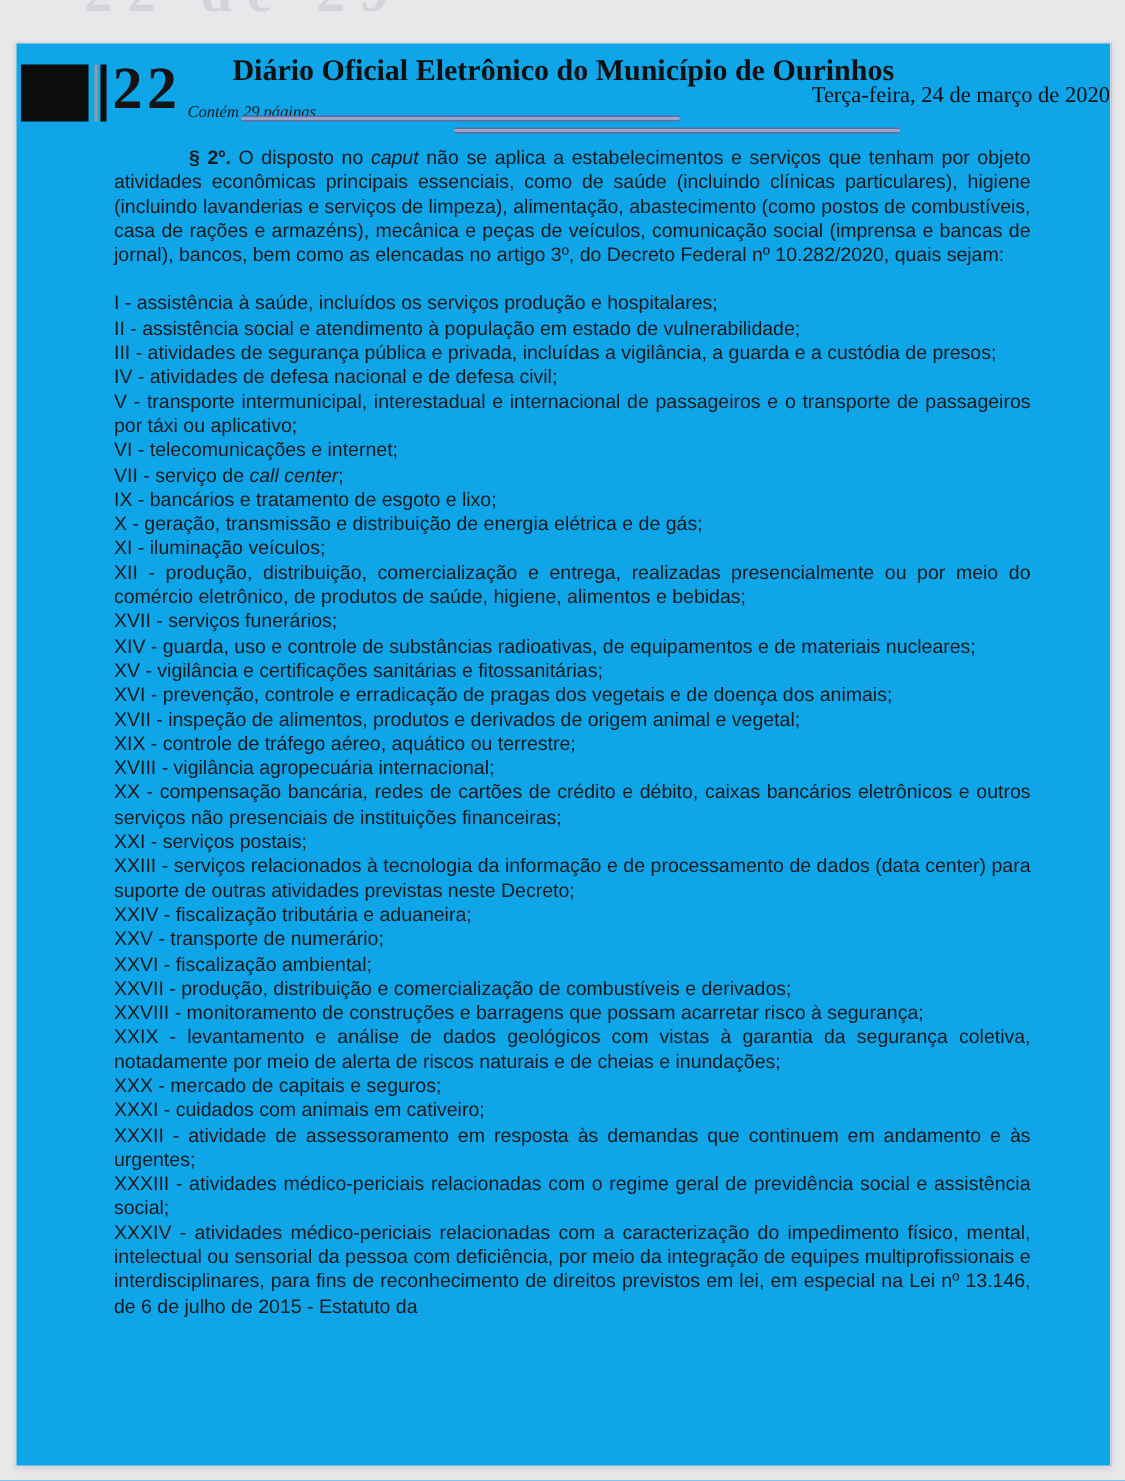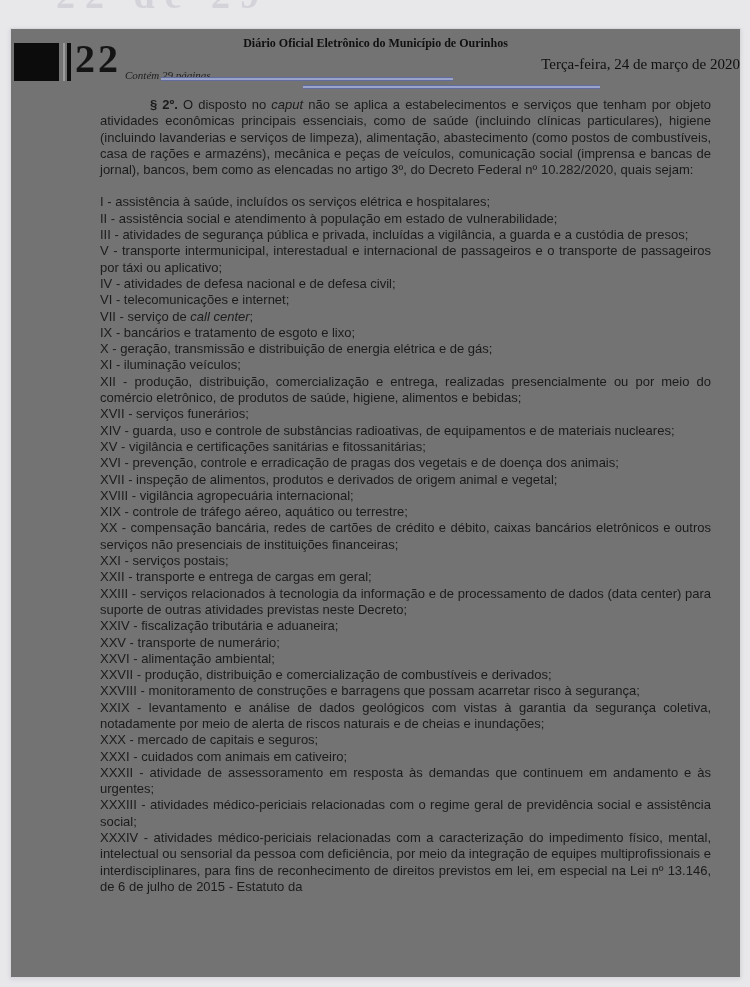--- a/index.html
+++ b/index.html
@@ -14,21 +14,21 @@
   .watermark{
     position:absolute;top:-27px;left:56px;
     font-family:"Liberation Serif",serif;
     font-size:38px;font-weight:bold;
     color:#d3d3d9;letter-spacing:10px;
     user-select:none;
   }
   .page{
     position:absolute;left:10px;top:28px;
     width:731px;height:950px;
-    background:#737373;
+    background:#0ea5e9;
     border:1px solid #d9d9dd;
     box-shadow:0 1px 4px rgba(40,40,60,.10);
     box-sizing:border-box;
     overflow:hidden;
   }
   
   .black-square{position:absolute;left:3px;top:14px;width:45px;height:38px;background:#0c0c0c;}
   .vline-gray{position:absolute;left:52px;top:14px;width:2px;height:38px;background:#9a9a9a;}
   .vline-black{position:absolute;left:56px;top:14px;width:4px;height:38px;background:#0c0c0c;}
   .page-num{
@@ -38,39 +38,38 @@
     line-height:44px;
   }
   .pages-note{
     position:absolute;left:114px;top:40px;
     font-family:"Liberation Serif",serif;
     font-style:italic;font-size:11px;color:#202020;
   }
   .title{
     position:absolute;left:0;right:0;top:7px;text-align:center;
     font-family:"Liberation Serif",serif;
-    font-weight:bold;font-size:12px;color:#101010;
+    font-weight:bold;font-size:20px;color:#101010;
   }
   .date{
     position:absolute;left:0;right:0;top:27px;text-align:right;
     font-family:"Liberation Serif",serif;
     font-size:15px;color:#101010;margin-left:18px;
   }
   .rule{
     position:absolute;height:4px;
     background:linear-gradient(to bottom,#5f6c9d 0 25%,#9aa3c9 25% 75%,#5f6c9d 75% 100%);
   }
   .rule1{left:150px;top:48px;width:292px;}
   .rule2{left:292px;top:56px;width:297px;}
   
   .content{
     position:absolute;left:65px;top:60px;width:611px;
     font-size:13px;line-height:16.3px;color:#1b1b1d;
     text-align:justify;
-    margin-left:24px;
   }
   .para{margin:8px 0 16px 0;text-indent:50px;}
   .para strong{font-weight:bold;}
   .item{margin:0;}
   em{font-style:italic;}
 </style>
 </head>
 <body>
 
 <div class="watermark">22 de 29</div>
@@ -87,45 +86,44 @@
     <div class="date">Terça-feira, 24 de março de 2020</div>
     <div class="rule rule1"></div>
     <div class="rule rule2"></div>
   </header>
 
   <main class="content">
     <p class="para">
       <strong>§ 2º.</strong><span> O disposto no <em>caput</em> não se aplica a estabelecimentos e serviços que tenham por objeto atividades econômicas principais essenciais, como de saúde (incluindo clínicas particulares), higiene  (incluindo lavanderias e serviços de limpeza), alimentação, abastecimento (como postos de combustíveis, casa de rações e armazéns), mecânica e peças de veículos, comunicação social (imprensa e bancas de jornal), bancos, bem como as elencadas no artigo 3º, do Decreto Federal nº 10.282/2020, quais sejam:</span>
     </p>
     <div>
-        <p class="item">I - assistência à saúde, incluídos os serviços elétrica e hospitalares;</p>
+        <p class="item">I - assistência à saúde, incluídos os serviços produção e hospitalares;</p>
         <p class="item">II - assistência social e atendimento à população em estado de vulnerabilidade;</p>
         <p class="item">III - atividades de segurança pública e privada, incluídas a vigilância, a guarda e a custódia de presos;</p>
+        <p class="item">IV - atividades de defesa nacional e de defesa civil;</p>
         <p class="item">V - transporte intermunicipal, interestadual e internacional de passageiros e o transporte de passageiros por táxi ou aplicativo;</p>
-        <p class="item">IV - atividades de defesa nacional e de defesa civil;</p>
         <p class="item">VI - telecomunicações e internet;</p>
         <p class="item">VII - serviço de <em>call center</em>;</p>
         <p class="item">IX - bancários e tratamento de esgoto e lixo;</p>
         <p class="item">X - geração, transmissão e distribuição de energia elétrica e de gás;</p>
         <p class="item">XI - iluminação veículos;</p>
         <p class="item">XII - produção, distribuição, comercialização e entrega, realizadas presencialmente ou por meio do comércio eletrônico, de produtos de saúde, higiene, alimentos e bebidas;</p>
         <p class="item">XVII - serviços funerários;</p>
         <p class="item">XIV - guarda, uso e controle de substâncias radioativas, de equipamentos e de materiais nucleares;</p>
         <p class="item">XV - vigilância e certificações sanitárias e fitossanitárias;</p>
         <p class="item">XVI - prevenção, controle e erradicação de pragas dos vegetais e de doença dos animais;</p>
         <p class="item">XVII - inspeção de alimentos, produtos e derivados de origem animal e vegetal;</p>
+        <p class="item">XIX - controle de tráfego aéreo, aquático ou terrestre;</p>
         <p class="item">XVIII - vigilância agropecuária internacional;</p>
-        <p class="item">XIX - controle de tráfego aéreo, aquático ou terrestre;</p>
         <p class="item">XX - compensação bancária, redes de cartões de crédito e débito, caixas bancários eletrônicos e outros serviços não presenciais de instituições financeiras;</p>
         <p class="item">XXI - serviços postais;</p>
-        <p class="item">XXII - transporte e entrega de cargas em geral;</p>
         <p class="item">XXIII - serviços relacionados à tecnologia da informação e de processamento de dados (data center) para suporte de outras atividades previstas neste Decreto;</p>
         <p class="item">XXIV - fiscalização tributária e aduaneira;</p>
         <p class="item">XXV - transporte de numerário;</p>
-        <p class="item">XXVI - alimentação ambiental;</p>
+        <p class="item">XXVI - fiscalização ambiental;</p>
         <p class="item">XXVII - produção, distribuição e comercialização de combustíveis e derivados;</p>
         <p class="item">XXVIII - monitoramento de construções e barragens que possam acarretar risco à segurança;</p>
         <p class="item">XXIX - levantamento e análise de dados geológicos com vistas à garantia da segurança coletiva, notadamente por meio de alerta de riscos naturais e de cheias e inundações;</p>
         <p class="item">XXX - mercado de capitais e seguros;</p>
         <p class="item">XXXI - cuidados com animais em cativeiro;</p>
         <p class="item">XXXII - atividade de assessoramento em resposta às demandas que continuem em andamento e às urgentes;</p>
         <p class="item">XXXIII - atividades médico-periciais relacionadas com o regime geral de previdência social e assistência social;</p>
         <p class="item">XXXIV - atividades médico-periciais relacionadas com a caracterização do impedimento físico, mental, intelectual ou sensorial da pessoa com deficiência, por meio da integração de equipes multiprofissionais e interdisciplinares, para fins de reconhecimento de direitos previstos em lei, em especial na Lei nº 13.146, de 6 de julho de 2015 - Estatuto da</p>
       </div>
   </main>

